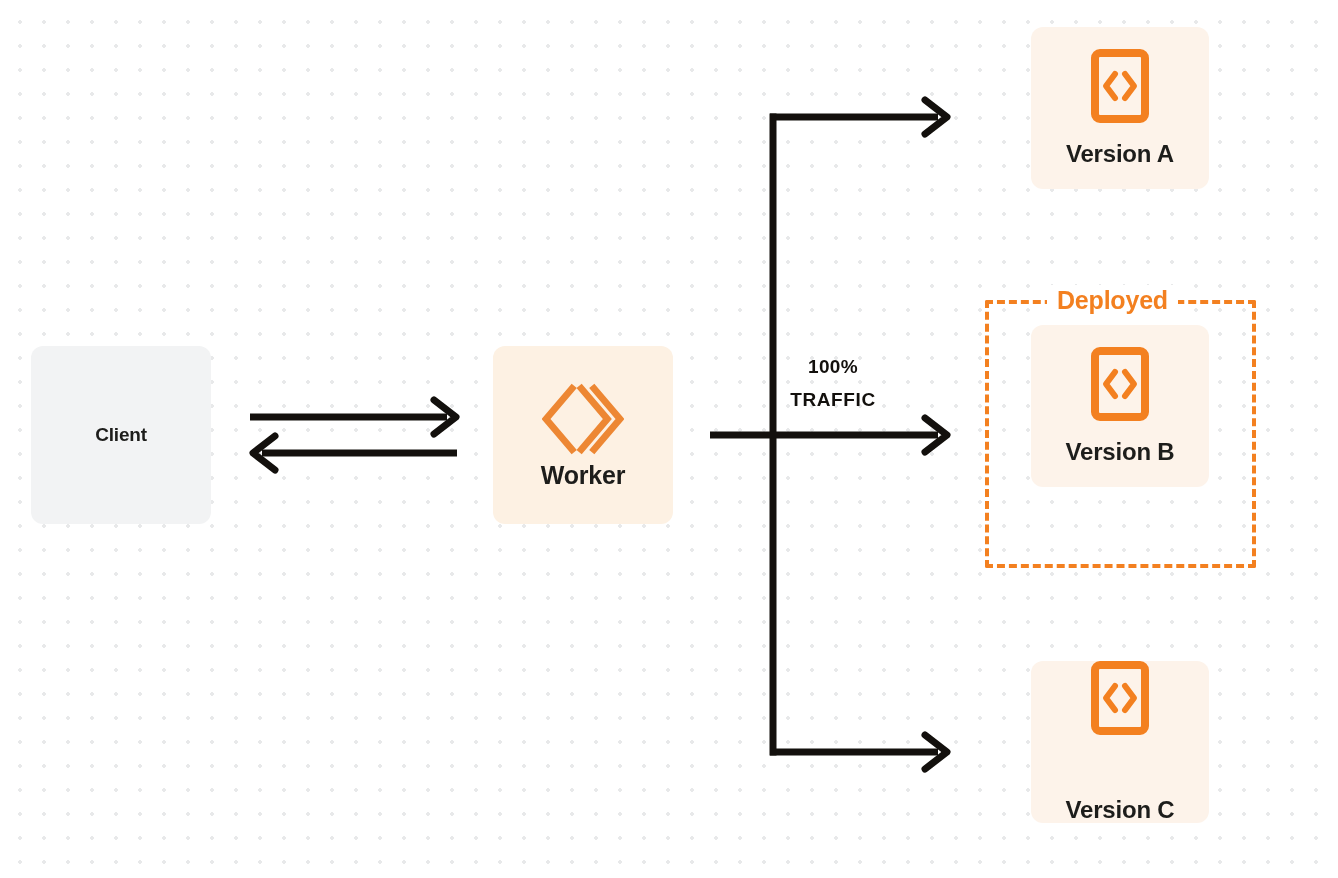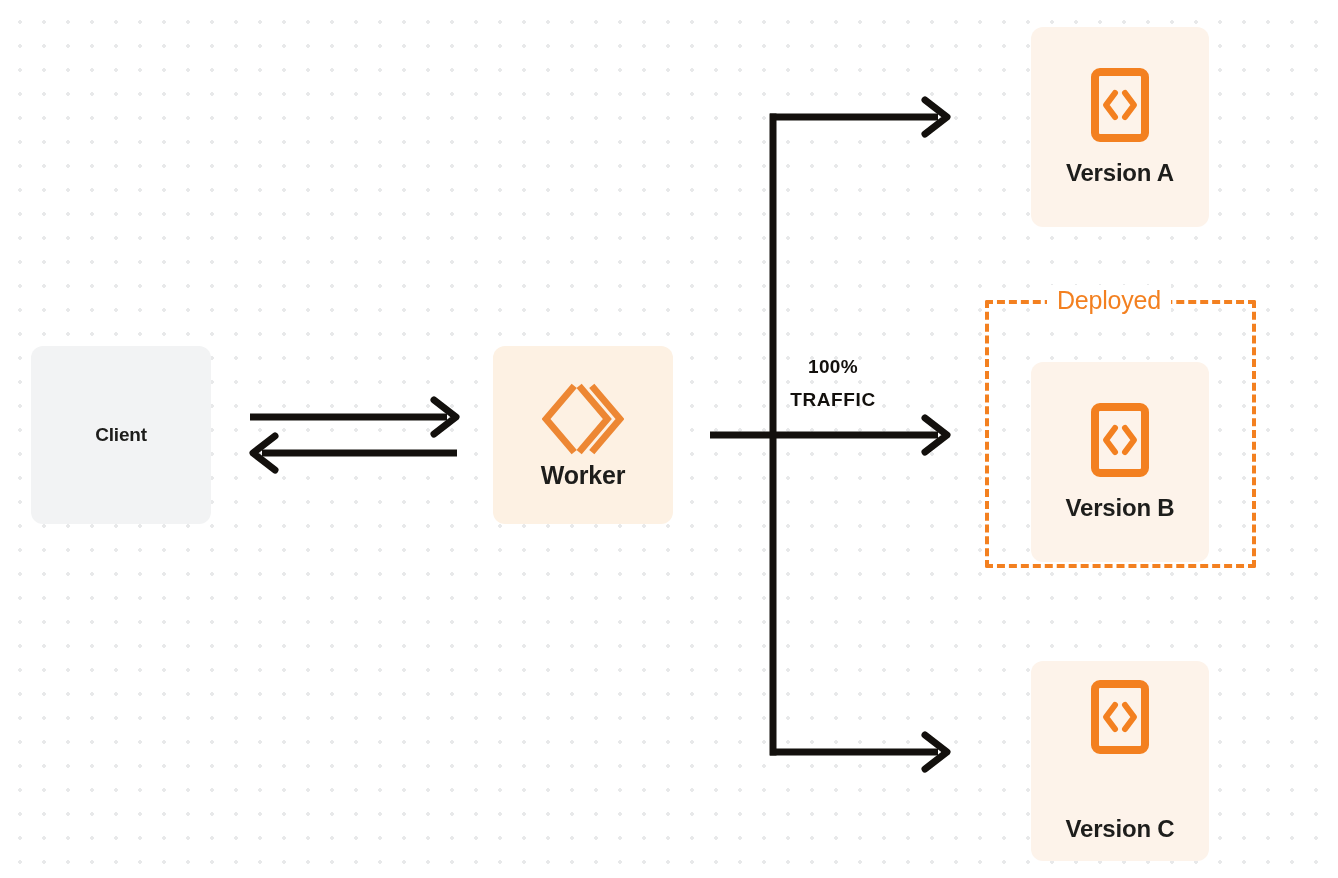--- a/index.html
+++ b/index.html
@@ -59,26 +59,26 @@
   }
   #worker-node .node-label {
     font-size: 25px;
     margin-top: 4px;
   }
   .worker-logo { width: 82px; height: 76px; display:block; }
 
   
   .version-node {
     width: 178px;
-    height: 200px;
+    height: 162px;
     background: #fdf3ea;
     left: 1031px;
   }
   #version-a-node { top: 27px; }
-  #version-b-node { top: 362px; }
+  #version-b-node { top: 325px; }
   #version-c-node { top: 661px; gap: 44px; }
   .version-node .node-label {
     font-size: 24px;
     margin-top: 16px;
   }
   .version-icon { width: 60px; height: 76px; display:block; }
 
   
   #deployed-group {
     position: absolute;
@@ -90,21 +90,21 @@
     border: 4px dashed #f38020;
     border-radius: 2px;
   }
   #deployed-label {
     position: absolute;
     left: 1047px;
     top: 285px;
     background: #ffffff;
     padding: 0 10px;
     font-size: 25px;
-    font-weight: normal;
+    font-weight: bold;
     color: #f38020;
     letter-spacing: -0.2px;
     white-space: nowrap;
     line-height: 30px;
   }
 
   
   #traffic-caption {
     position: absolute;
     left: 738px;

